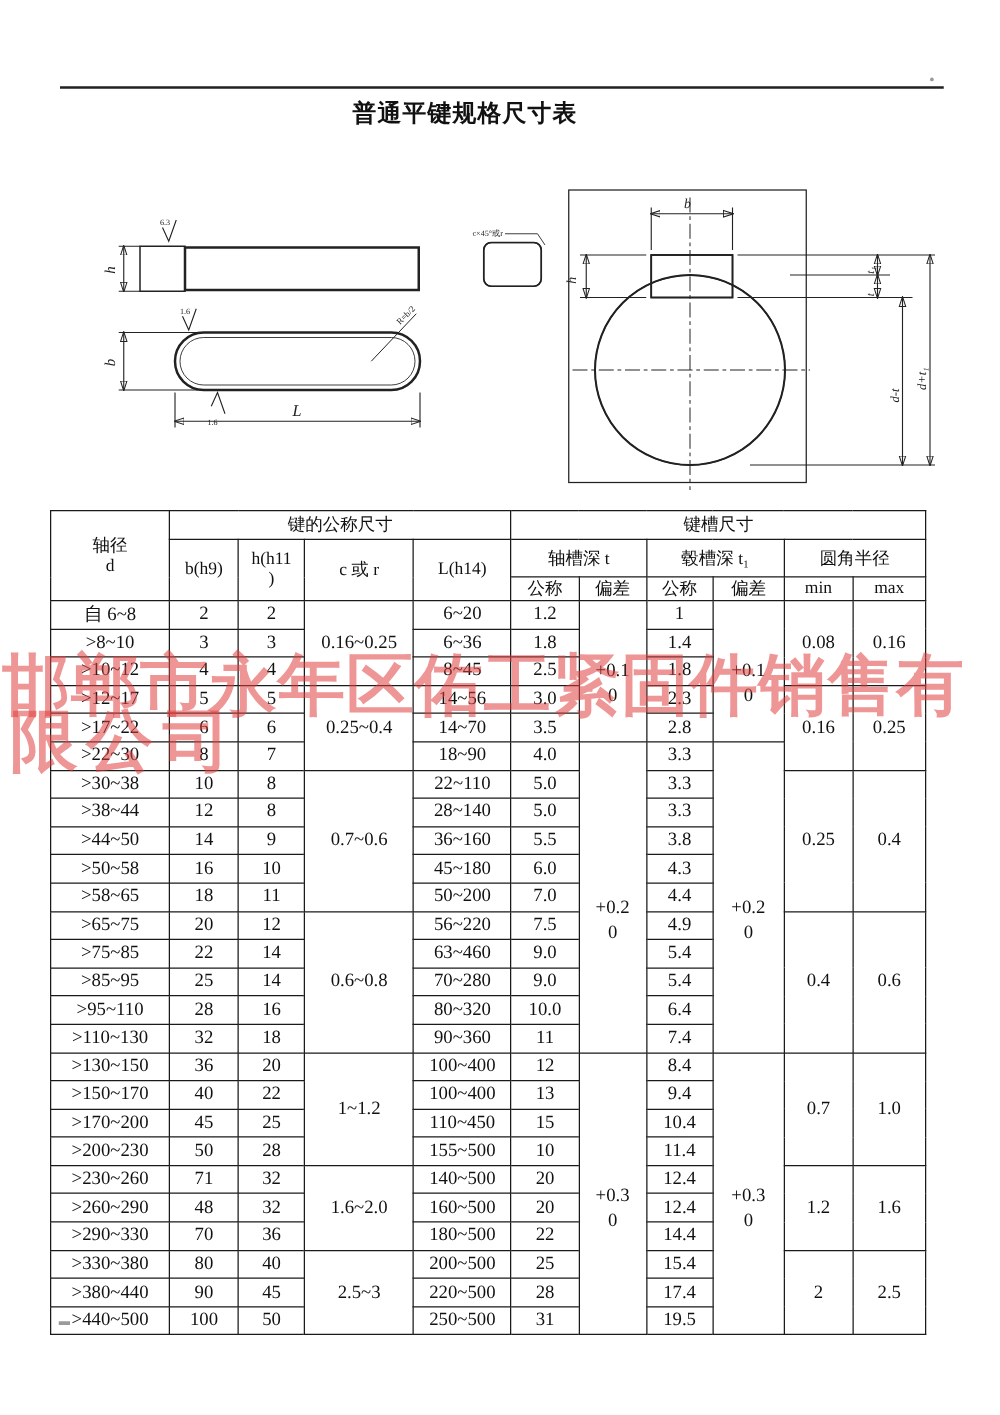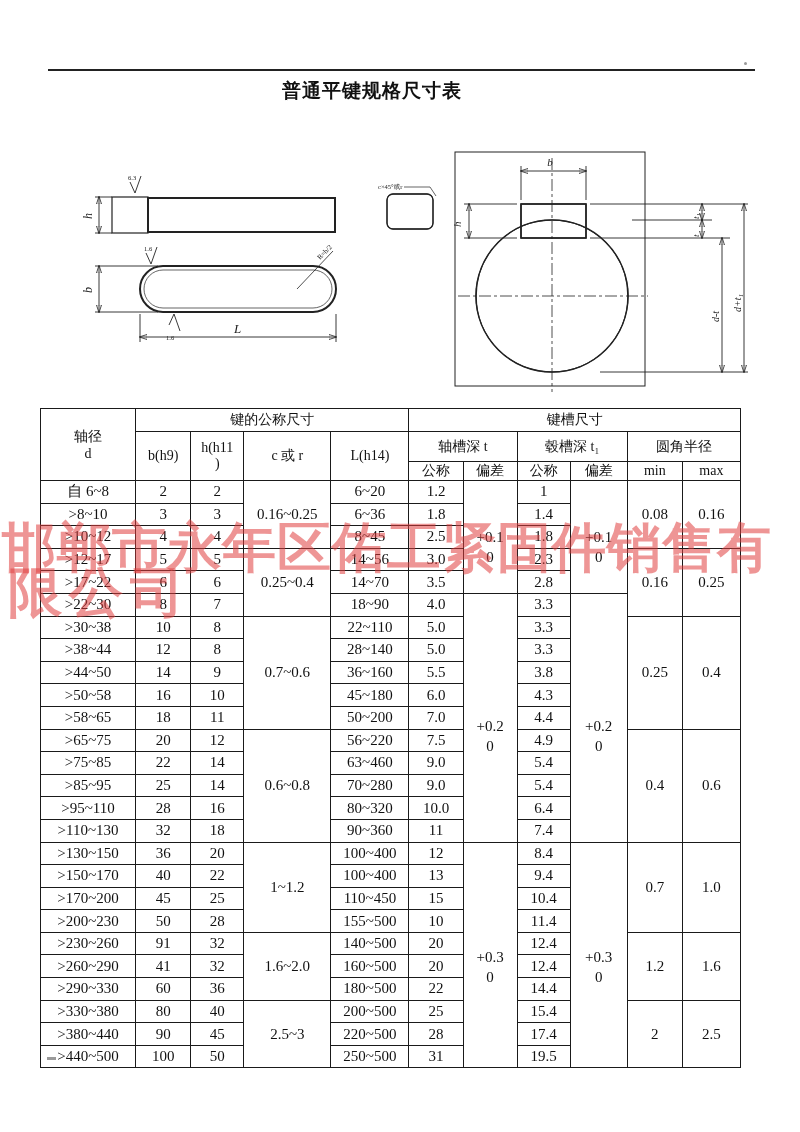--- a/index.html
+++ b/index.html
@@ -339,40 +339,40 @@
       <tr>
         <td>&gt;200~230</td>
         <td>50</td>
         <td>28</td>
         <td>155~500</td>
         <td>10</td>
         <td>11.4</td>
       </tr>
       <tr>
         <td>&gt;230~260</td>
-        <td>91</td>
+        <td>71</td>
         <td>32</td>
         <td rowspan="3">1.6~2.0</td>
         <td>140~500</td>
         <td>20</td>
         <td>12.4</td>
         <td rowspan="3">1.2</td>
         <td rowspan="3">1.6</td>
       </tr>
       <tr>
         <td>&gt;260~290</td>
-        <td>41</td>
+        <td>48</td>
         <td>32</td>
         <td>160~500</td>
         <td>20</td>
         <td>12.4</td>
       </tr>
       <tr>
         <td>&gt;290~330</td>
-        <td>60</td>
+        <td>70</td>
         <td>36</td>
         <td>180~500</td>
         <td>22</td>
         <td>14.4</td>
       </tr>
       <tr>
         <td>&gt;330~380</td>
         <td>80</td>
         <td>40</td>
         <td rowspan="3">2.5~3</td>

